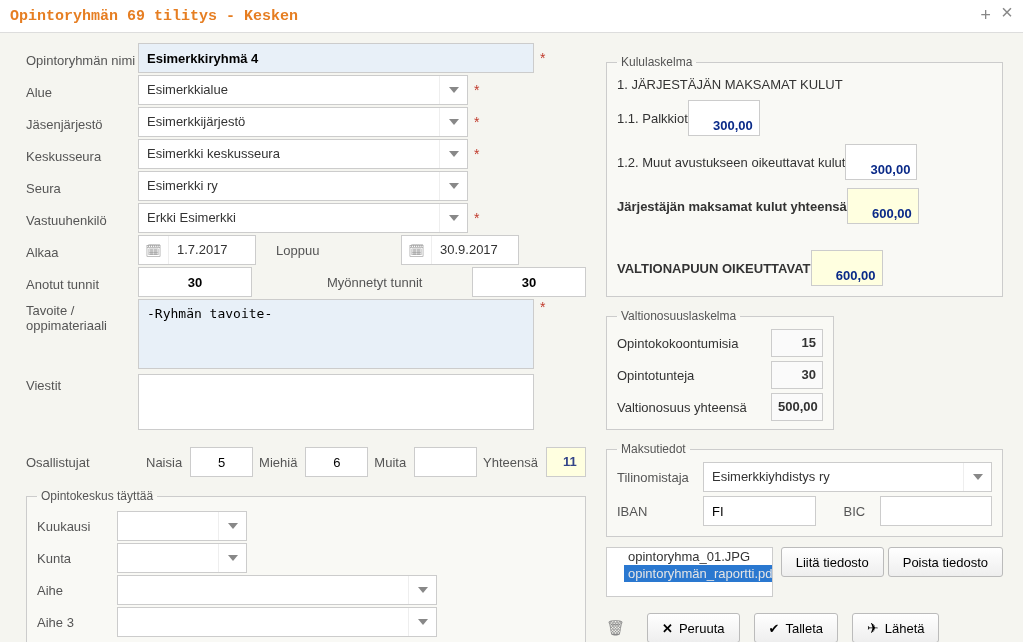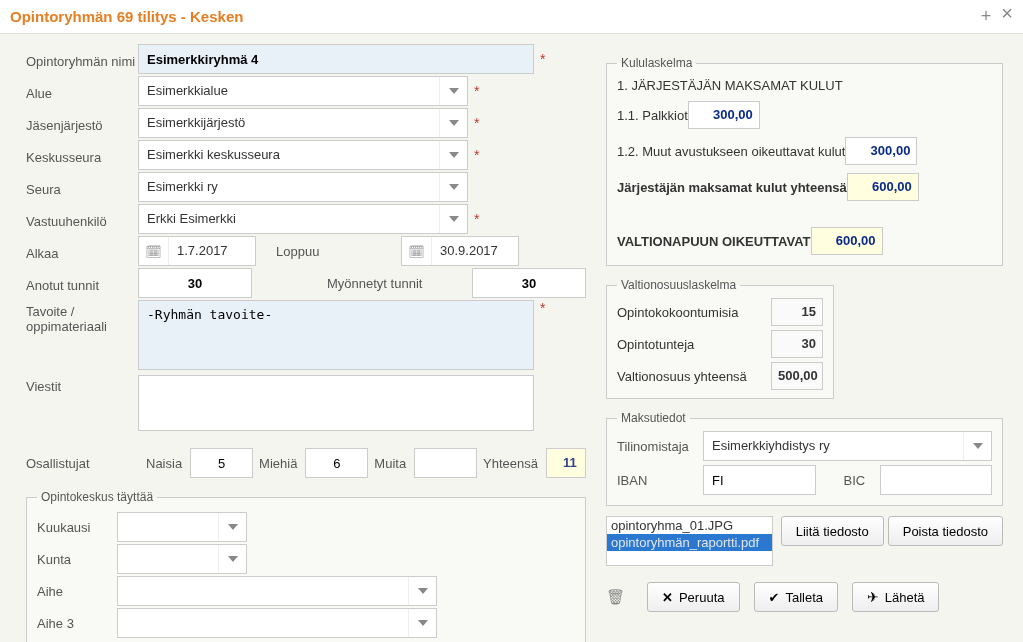--- a/index.html
+++ b/index.html
@@ -12,20 +12,21 @@
   height: 642px;
   overflow: hidden;
 }
 .window-header {
   background: #fff;
   padding: 6px 10px;
   border-bottom: 1px solid #ddd;
   display: flex;
   justify-content: space-between;
   align-items: center;
+  font-family: Liberation Mono, monospace;
 }
 .window-title {
   color: #e67e22;
   font-weight: bold;
   font-size: 15px;
 }
 .window-actions { display: flex; gap: 10px; }
 .window-icon { color: #888; cursor: pointer; font-size: 16px; }
 
 .content {
@@ -159,21 +160,21 @@
   display: flex;
   justify-content: flex-start;
   align-items: center;
   padding: 4px 0;
 }
 .cost-label { color: #333; font-size: 13px; }
 .cost-label.bold { font-weight: bold; }
 .cost-value {
   width: 72px; height: 28px;
   border: 1px solid #ccc;
-  text-align: right; padding: 5px 6px;
+  text-align: right; padding: 17px 6px;
   background: #fff;
   color: #0a2a88;
   font-weight: bold;
 }
 .cost-value.total { background: #ffffe0; }
 
 .fieldset-right { border: 1px solid #ccc; padding: 4px 10px 6px; margin-bottom: 12px; }
 .fieldset-right legend { color: #555; font-size: 12px; }
 .summary-row {
   display: flex; justify-content: space-between; align-items: center; padding: 2px 0;
@@ -197,20 +198,21 @@
 
 .file-area { display: flex; gap: 8px; margin-bottom: 16px; }
 .file-list {
   flex: 1;
   border: 1px solid #ccc;
   background: #fff;
   height: 50px;
   overflow: auto;
   font-size: 13px;
   position: relative;
+  padding-left: 17px;
 }
 .file-list::-webkit-scrollbar { width: 10px; }
 .file-item { padding: 1px 4px; cursor: pointer; }
 .file-item.selected { background: #2a78d0; color: #e5e5e5; }
 .file-buttons { display: flex; gap: 4px; }
 
 .btn {
   height: 30px;
   padding: 0 14px;
   border: 1px solid #bbb;

